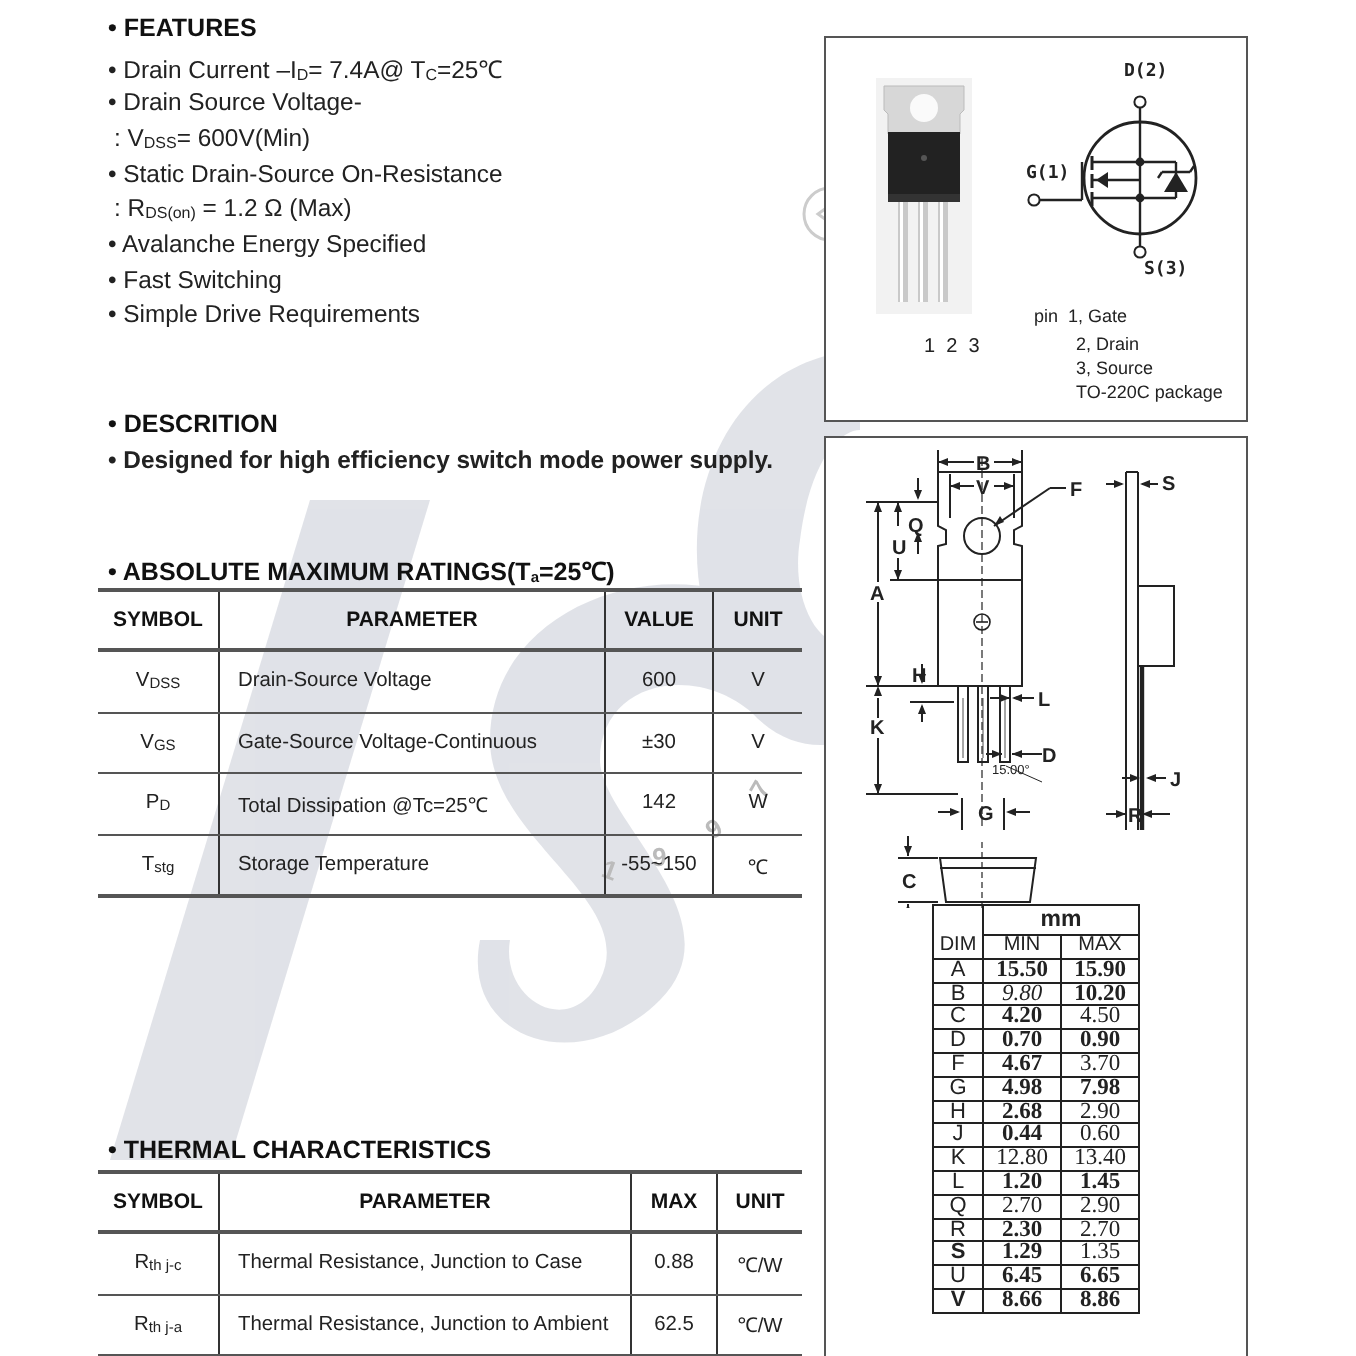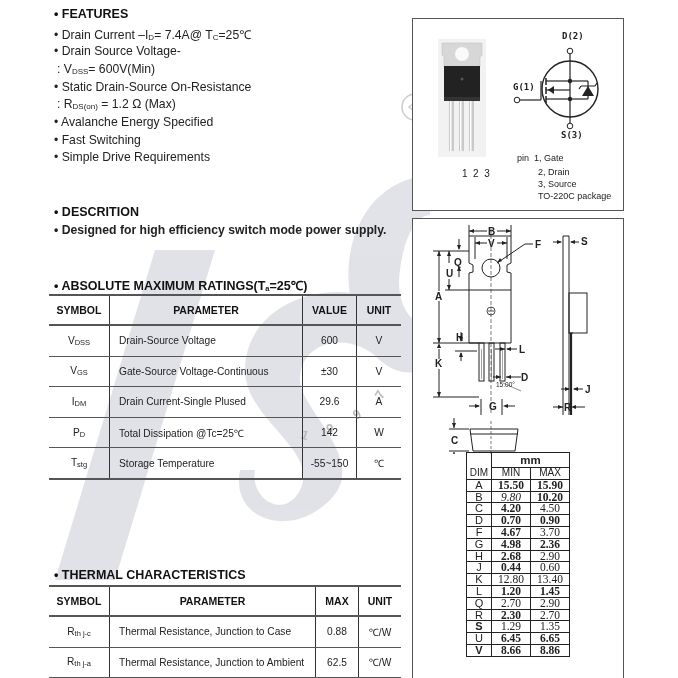--- a/index.html
+++ b/index.html
@@ -77,26 +77,20 @@
       <td class="c">600</td>
       <td class="c">V</td>
     </tr>
     <tr>
       <td class="c"><span>V</span><sub>GS</sub></td>
       <td class="l">Gate-Source Voltage-Continuous</td>
       <td class="c">±30</td>
       <td class="c">V</td>
     </tr>
     <tr>
-      <td class="c"><span>I</span><sub>DM</sub></td>
-      <td class="l">Drain Current-Single Plused</td>
-      <td class="c">29.6</td>
-      <td class="c">A</td>
-    </tr>
-    <tr>
       <td class="c"><span>P</span><sub>D</sub></td>
       <td class="l">Total Dissipation @Tc=25℃</td>
       <td class="c">142</td>
       <td class="c">W</td>
     </tr>
     <tr>
       <td class="c" style="border-bottom:2px solid #555;"><span>T</span><sub>stg</sub></td>
       <td class="l" style="border-bottom:2px solid #555;">Storage Temperature</td>
       <td class="c" style="border-bottom:2px solid #555;">-55~150</td>
       <td class="c" style="border-bottom:2px solid #555;">℃</td>
@@ -166,21 +160,21 @@
     <circle cx="62" cy="62" r="2.2" fill="#222"></circle>
     <circle cx="62" cy="80" r="2.2" fill="#222"></circle>
     <line x1="62" y1="62" x2="80" y2="62" stroke="#222" stroke-width="1.2"></line>
     <line x1="62" y1="80" x2="80" y2="80" stroke="#222" stroke-width="1.2"></line>
     <line x1="80" y1="62" x2="80" y2="80" stroke="#222" stroke-width="1.2"></line>
     <path d="M74 77 L86 77 L80 67 Z" fill="#222"></path>
     <path d="M73 67 L87 67 M73 67 L71 70 M87 67 L89 64" stroke="#222" stroke-width="1.2" fill="none"></path>
   </svg>
   <div class="pinlbl sym" style="left:149px;top:12px;">D(2)</div>
   <div class="pinlbl sym" style="left:100px;top:63px;">G(1)</div>
-  <div class="pinlbl sym" style="left:148px;top:111px;">S(3)</div>
+  <div class="pinlbl sym" style="left:159px;top:111px;">S(3)</div>
   <div class="pinlbl" style="left:104px;top:134px;white-space:pre;">pin  1, Gate</div>
   <div class="pinlbl" style="left:125px;top:148px;">2, Drain</div>
   <div class="pinlbl" style="left:125px;top:160px;">3, Source</div>
   <div class="pinlbl" style="left:125px;top:172px;">TO-220C package</div>
 </div>
 
 <div class="panel" style="left:412px;top:218px;width:210px;height:462px;">
   <svg class="abs" style="left:0;top:0;" width="210" height="235" viewBox="0 0 210 235">
     <g stroke="#222" stroke-width="1" fill="none">
 
@@ -348,21 +342,21 @@
             <td class="v">0.90</td>
           </tr>
     <tr>
             <td class="dn">F</td>
             <td class="v">4.67</td>
             <td class="v" style="font-weight:normal;">3.70</td>
           </tr>
     <tr>
             <td class="dn">G</td>
             <td class="v">4.98</td>
-            <td class="v">2.36</td>
+            <td class="v">7.98</td>
           </tr>
     <tr>
             <td class="dn">H</td>
             <td class="v">2.68</td>
             <td class="v" style="font-weight:normal;">2.90</td>
           </tr>
     <tr>
             <td class="dn">J</td>
             <td class="v">0.44</td>
             <td class="v" style="font-weight:normal;">0.60</td>
@@ -382,21 +376,21 @@
             <td class="v" style="font-weight:normal;">2.70</td>
             <td class="v" style="font-weight:normal;">2.90</td>
           </tr>
     <tr>
             <td class="dn">R</td>
             <td class="v">2.30</td>
             <td class="v" style="font-weight:normal;">2.70</td>
           </tr>
     <tr>
             <td class="dn" style="font-weight:bold;">S</td>
-            <td class="v" style="font-weight:normal;margin-top:44px;">1.29</td>
+            <td class="v" style="font-weight:bold;margin-top:44px;">1.29</td>
             <td class="v" style="font-weight:normal;">1.35</td>
           </tr>
     <tr>
             <td class="dn">U</td>
             <td class="v">6.45</td>
             <td class="v">6.65</td>
           </tr>
     <tr>
             <td class="dn" style="font-weight:bold;">V</td>
             <td class="v">8.66</td>

